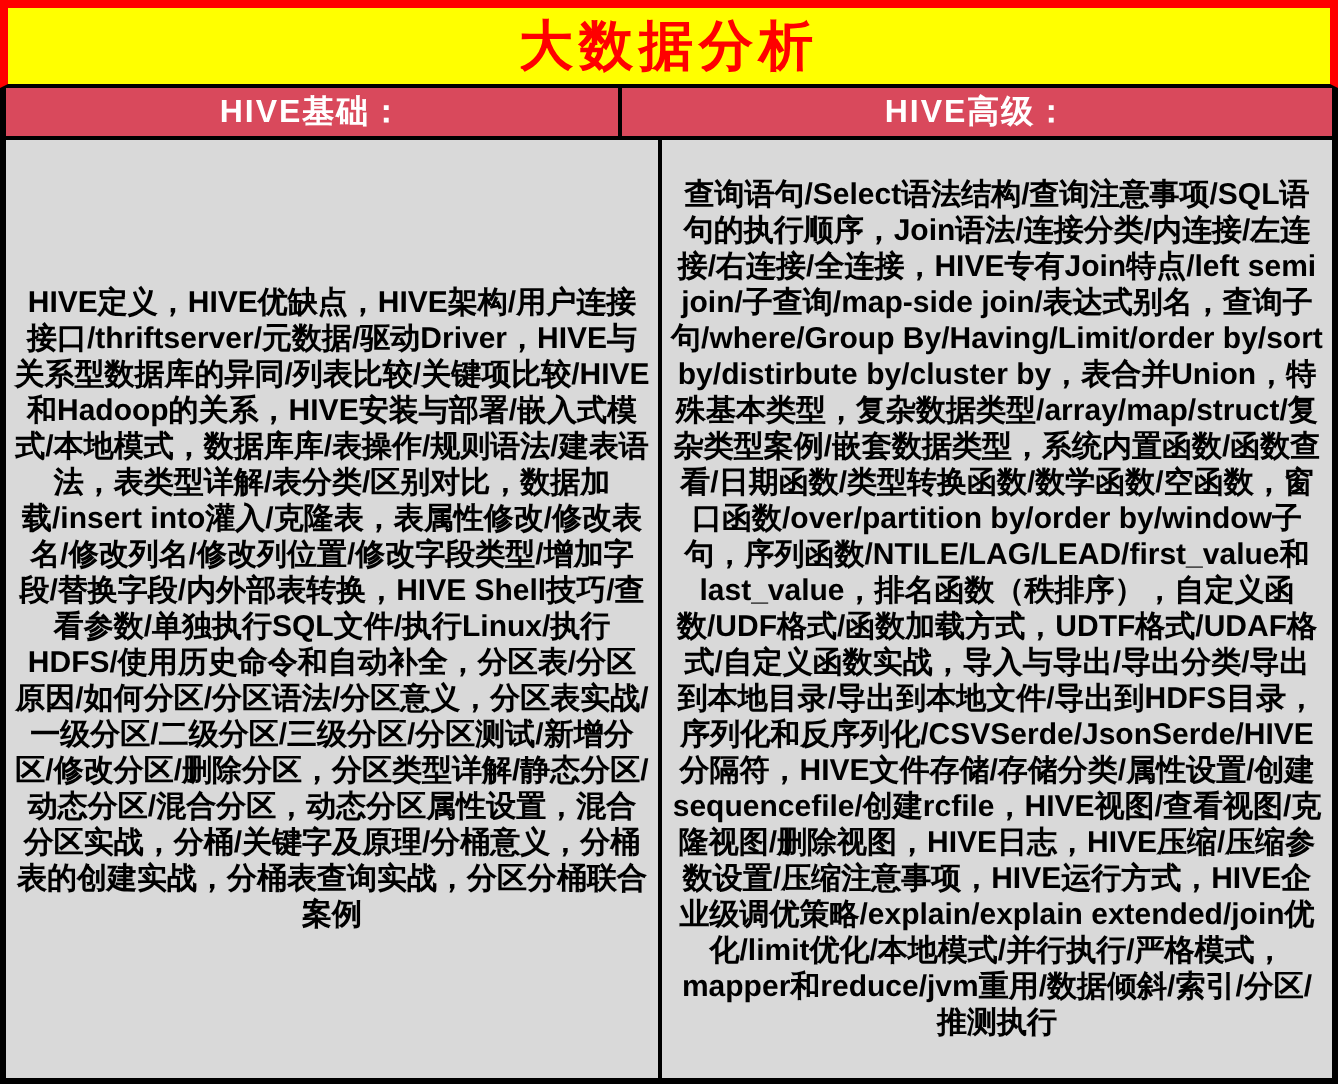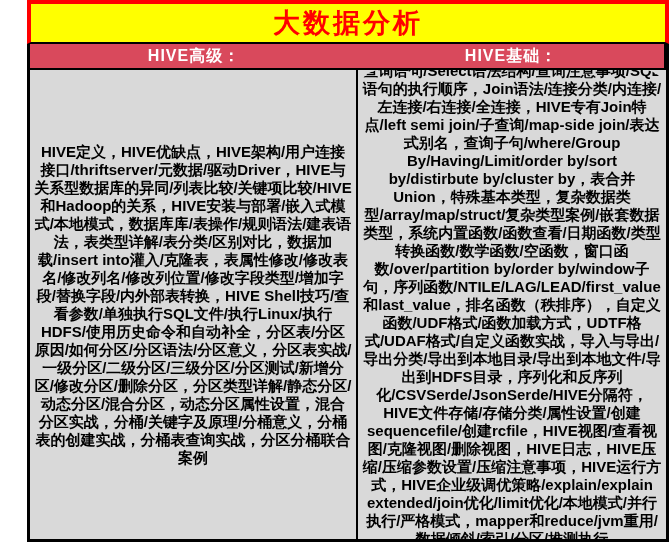--- a/index.html
+++ b/index.html
@@ -5,21 +5,20 @@
   html, body { margin: 0; padding: 0; background: #ffffff; }
   * { box-sizing: border-box; }
 
   .page {
     width: 669px;
     height: 542px;
     font-family: "Liberation Sans", sans-serif;
     display: flex;
     flex-direction: column;
     background: #ffffff;
-    padding-left: 27px;
   }
 
   
   .banner {
     height: 44px;
     background: #ffff00;
     border: 4px solid #ff0000;
     border-bottom: 2px solid #000000;
     display: flex;
     align-items: center;
@@ -89,22 +88,22 @@
 
 <div class="page">
 
   <div class="banner">
     <span class="banner-title">大数据分析</span>
   </div>
 
   <div class="table">
 
     <div class="header-row">
+      <div class="header-cell left">HIVE基础：</div>
       <div class="header-cell right">HIVE高级：</div>
-      <div class="header-cell left">HIVE基础：</div>
     </div>
 
     <div class="body-row">
       <div class="body-cell left">HIVE定义，HIVE优缺点，HIVE架构/用户连接接口/thriftserver/元数据/驱动Driver，HIVE与关系型数据库的异同/列表比较/关键项比较/HIVE和Hadoop的关系，HIVE安装与部署/嵌入式模式/本地模式，数据库库/表操作/规则语法/建表语法，表类型详解/表分类/区别对比，数据加载/insert into灌入/克隆表，表属性修改/修改表名/修改列名/修改列位置/修改字段类型/增加字段/替换字段/内外部表转换，HIVE Shell技巧/查看参数/单独执行SQL文件/执行Linux/执行HDFS/使用历史命令和自动补全，分区表/分区原因/如何分区/分区语法/分区意义，分区表实战/一级分区/二级分区/三级分区/分区测试/新增分区/修改分区/删除分区，分区类型详解/静态分区/动态分区/混合分区，动态分区属性设置，混合分区实战，分桶/关键字及原理/分桶意义，分桶表的创建实战，分桶表查询实战，分区分桶联合案例</div>
       <div class="body-cell right">查询语句/Select语法结构/查询注意事项/SQL语句的执行顺序，Join语法/连接分类/内连接/左连接/右连接/全连接，HIVE专有Join特点/left semi join/子查询/map-side join/表达式别名，查询子句/where/Group By/Having/Limit/order by/sort by/distirbute by/cluster by，表合并Union，特殊基本类型，复杂数据类型/array/map/struct/复杂类型案例/嵌套数据类型，系统内置函数/函数查看/日期函数/类型转换函数/数学函数/空函数，窗口函数/over/partition by/order by/window子句，序列函数/NTILE/LAG/LEAD/first_value和last_value，排名函数（秩排序），自定义函数/UDF格式/函数加载方式，UDTF格式/UDAF格式/自定义函数实战，导入与导出/导出分类/导出到本地目录/导出到本地文件/导出到HDFS目录，序列化和反序列化/CSVSerde/JsonSerde/HIVE分隔符，HIVE文件存储/存储分类/属性设置/创建sequencefile/创建rcfile，HIVE视图/查看视图/克隆视图/删除视图，HIVE日志，HIVE压缩/压缩参数设置/压缩注意事项，HIVE运行方式，HIVE企业级调优策略/explain/explain extended/join优化/limit优化/本地模式/并行执行/严格模式，mapper和reduce/jvm重用/数据倾斜/索引/分区/推测执行</div>
     </div>
 
   </div>
 
 </div>

